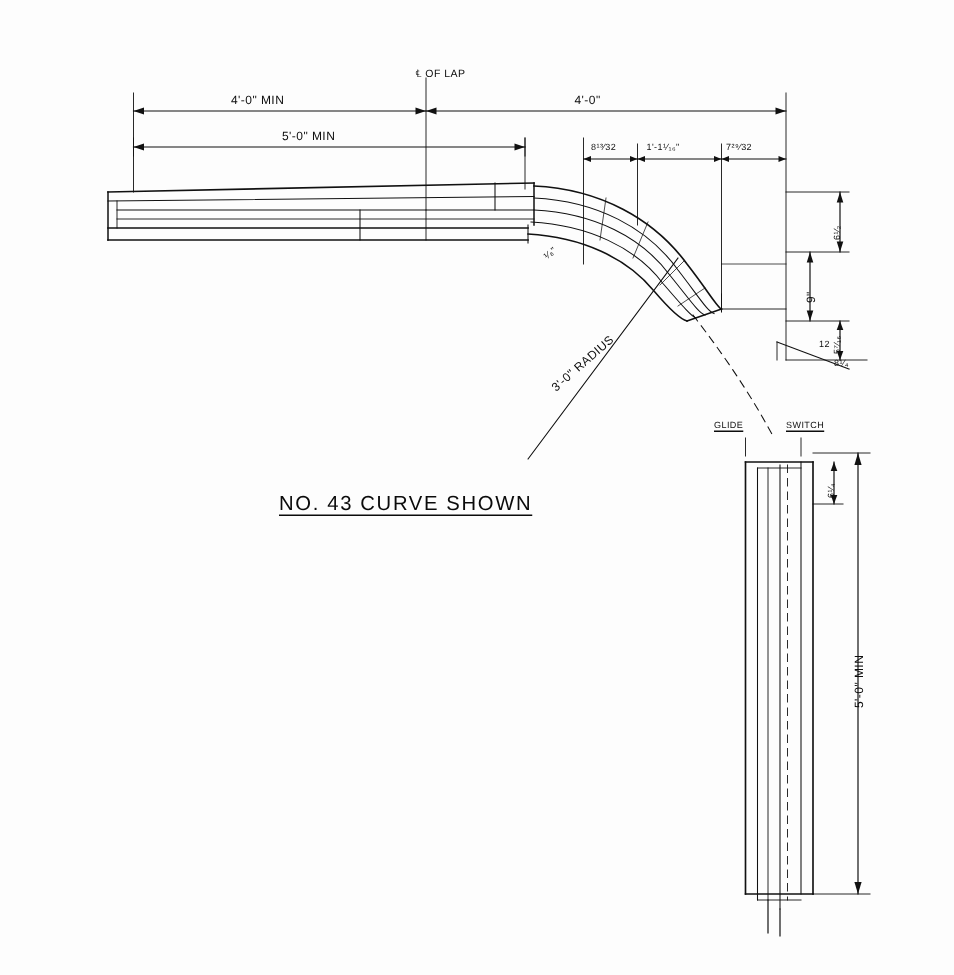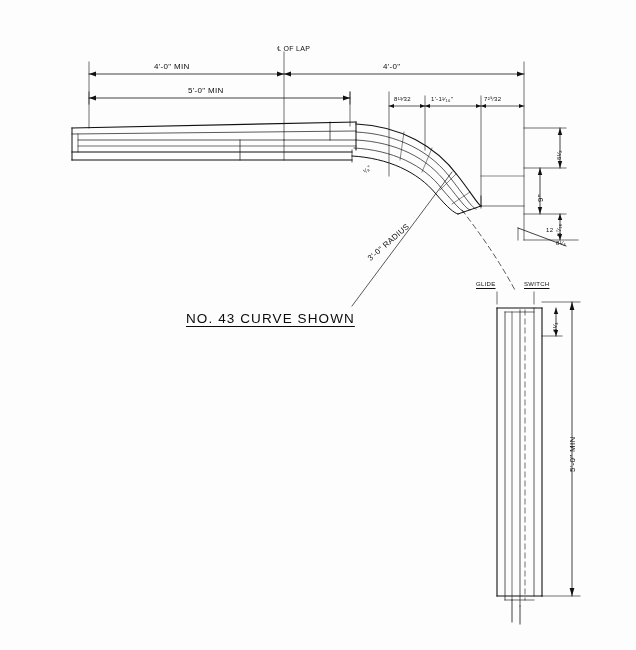--- a/index.html
+++ b/index.html
@@ -207,15 +207,15 @@
   <div class="lbl tiny" style="left:556px; top:240px;">8¹⁄₄</div>
 
   <div class="lbl rot-45" style="left:366px; top:256px;">3'-0" RADIUS</div>
 
   <div class="lbl tiny rot-u" style="left:476px; top:281px;">GLIDE</div>
   <div class="lbl tiny rot-u" style="left:524px; top:281px;">SWITCH</div>
 
   <div class="lbl tiny rot-90" style="left:552px; top:332px;">6¹⁄₄</div>
   <div class="lbl rot-90" style="left:568px; top:472px;">5'-0" MIN</div>
 
-  <div class="title-line" style="left:186px; top:311px;text-decoration:underline;">NO. 43 CURVE SHOWN</div>
+  <div class="title-line" style="left:186px; top:328px;text-decoration:underline;">NO. 43 CURVE SHOWN</div>
 
 </div>
 
 </body></html>

